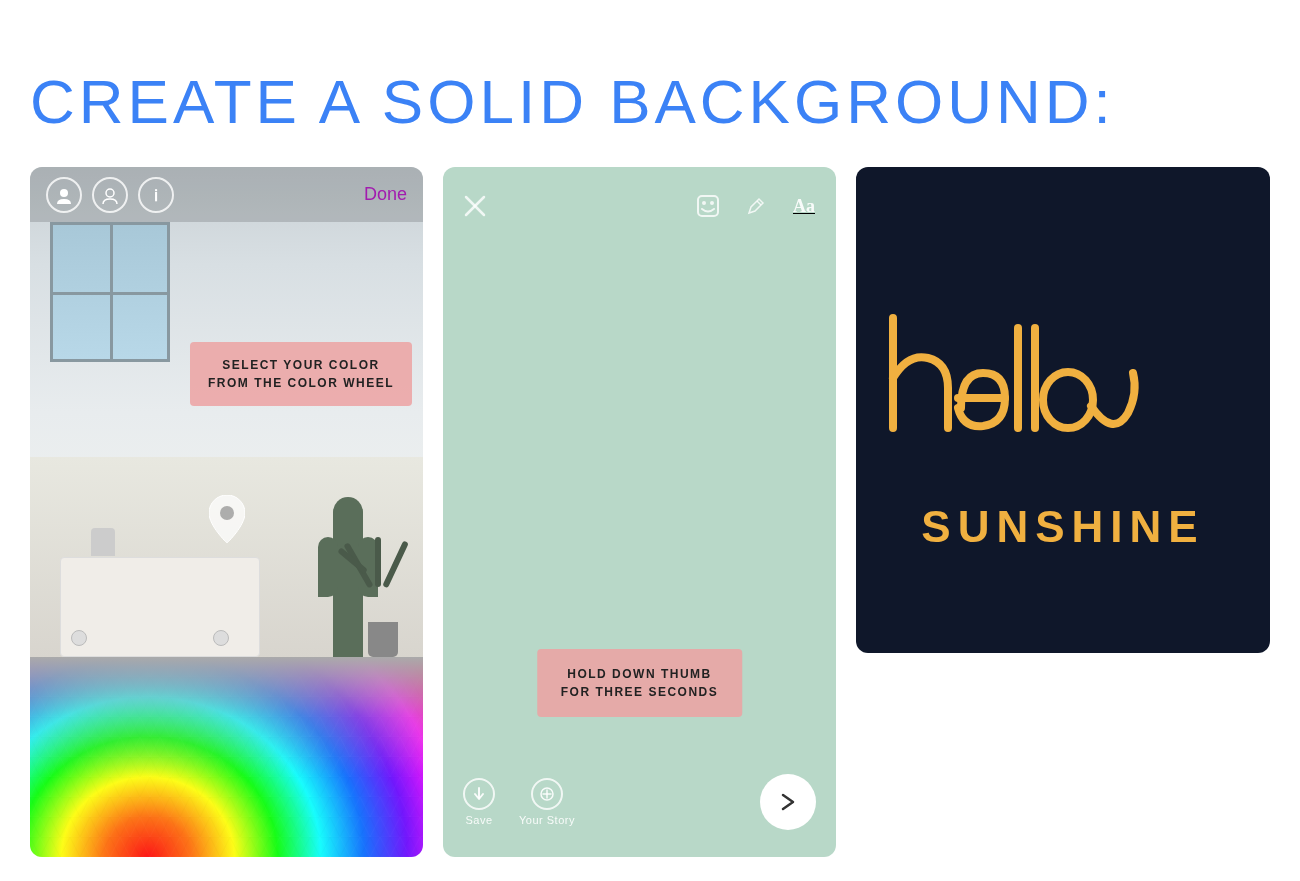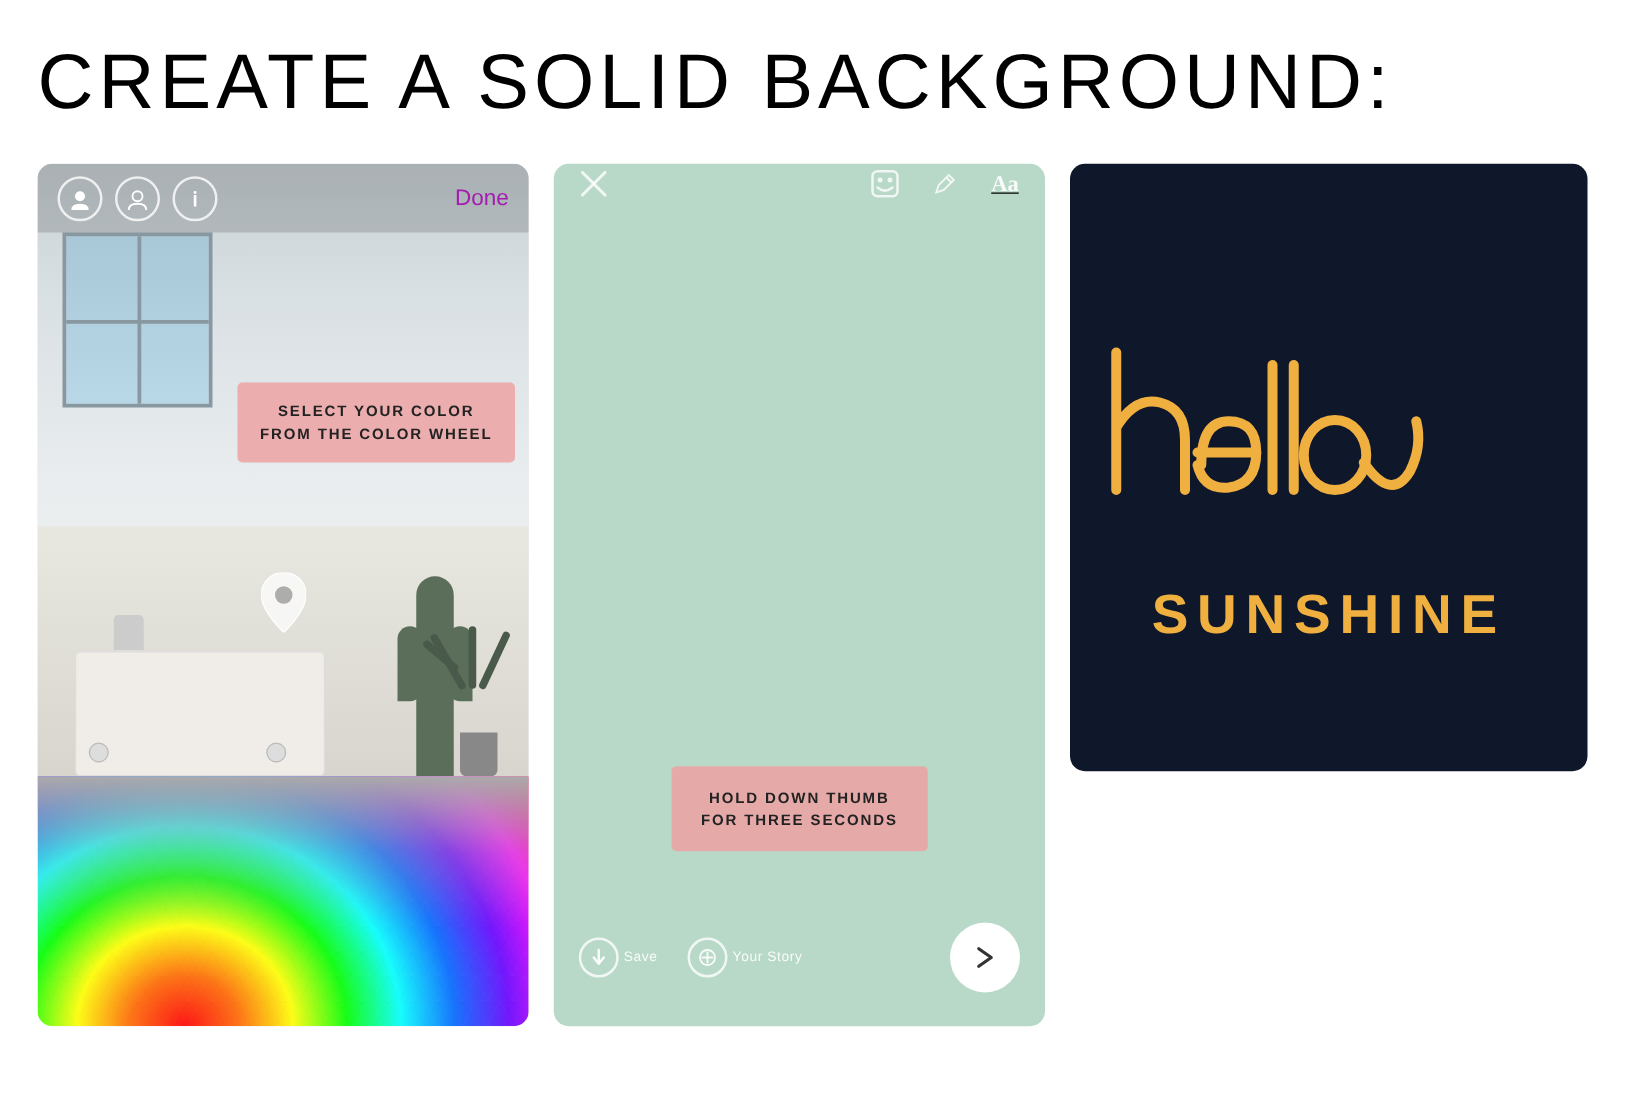--- a/index.html
+++ b/index.html
@@ -12,25 +12,26 @@
       overflow: hidden;
     }
 
     .page-container {
       padding: 30px 30px 20px 30px;
     }
 
     .page-title {
       font-size: 62px;
       font-weight: 300;
-      color: #000000;
+      color: #3b82f6;
       letter-spacing: 4px;
       text-transform: uppercase;
       margin-bottom: 30px;
       font-family: 'Arial', sans-serif;
+      margin-top: 36px;
     }
 
     .screenshots-row {
       display: flex;
       gap: 20px;
       align-items: flex-start;
     }
 
     
     .phone-frame {
@@ -258,21 +259,21 @@
       position: relative;
     }
 
     .sc2-top-bar {
       position: absolute;
       top: 0;
       left: 0;
       right: 0;
       height: 55px;
       display: flex;
-      align-items: flex-start;
+      align-items: flex-end;
       justify-content: space-between;
       padding: 0 16px;
       z-index: 10;
       text-decoration: underline;
     }
 
     .sc2-icon {
       width: 32px;
       height: 32px;
       display: flex;
@@ -301,20 +302,21 @@
     }
 
     .sc2-bottom-left {
       display: flex;
       gap: 24px;
       align-items: center;
     }
 
     .sc2-bottom-action {
       display: flex;
+      flex-direction: column;
       align-items: center;
       gap: 4px;
       color: rgba(255,255,255,0.9);
     }
 
     .sc2-bottom-icon {
       width: 32px;
       height: 32px;
       border: 2px solid rgba(255,255,255,0.8);
       border-radius: 50%;

